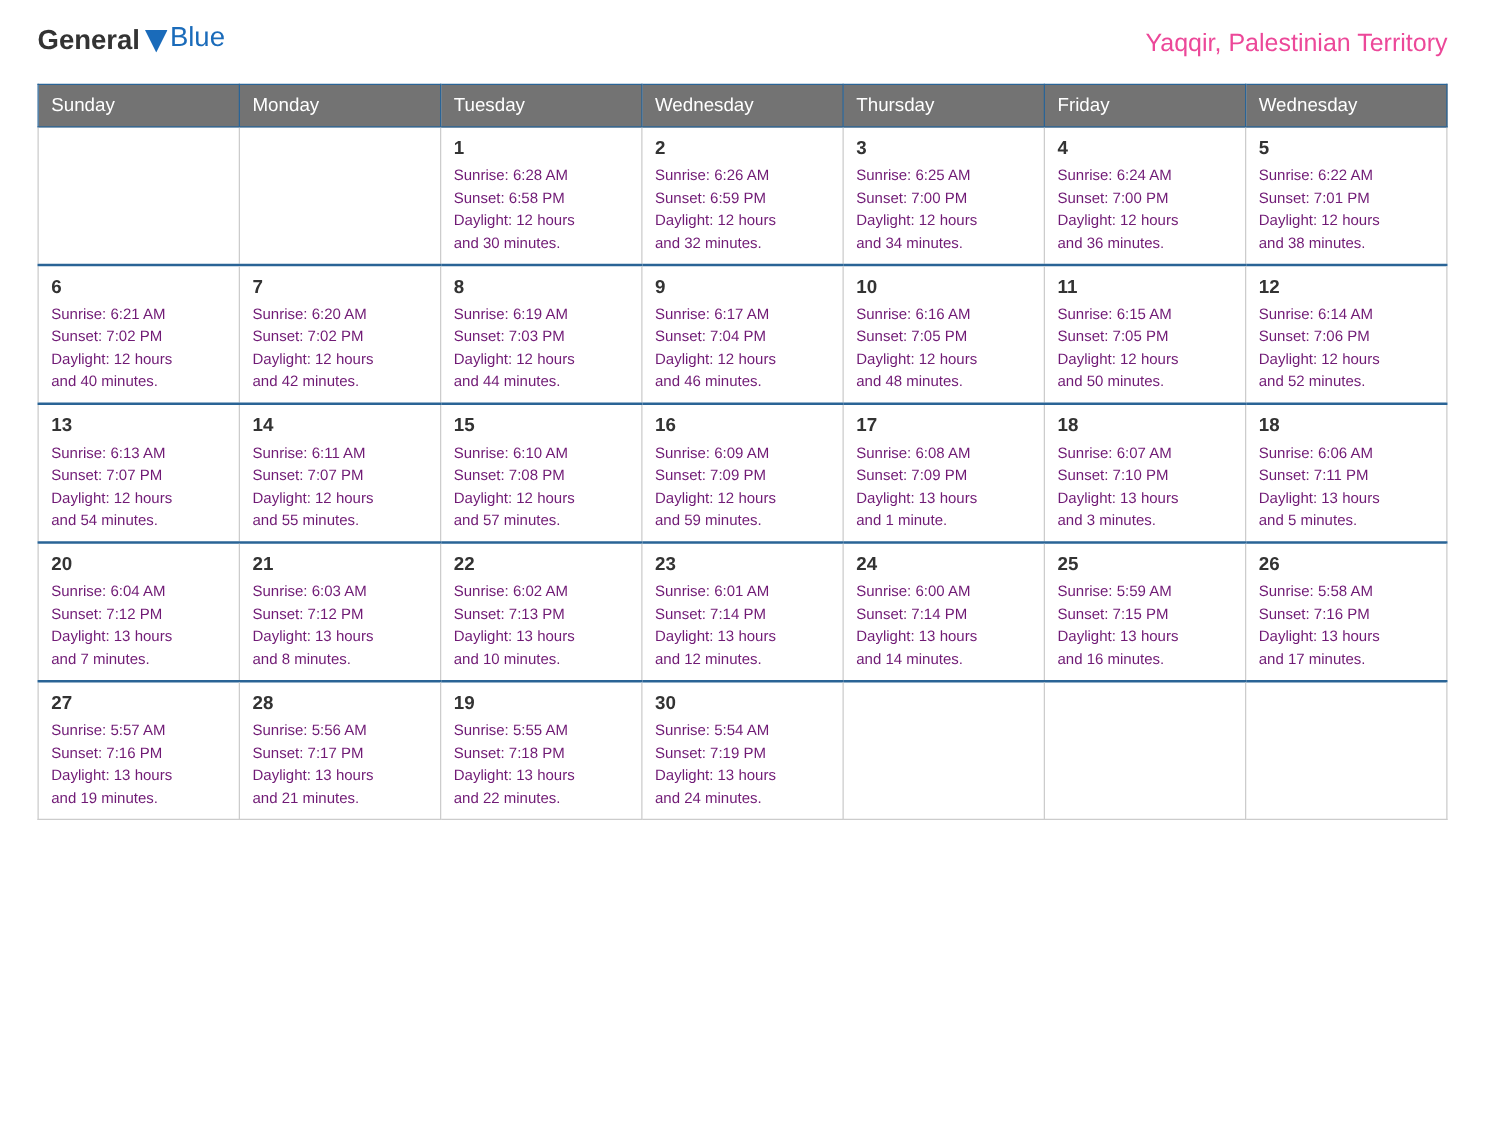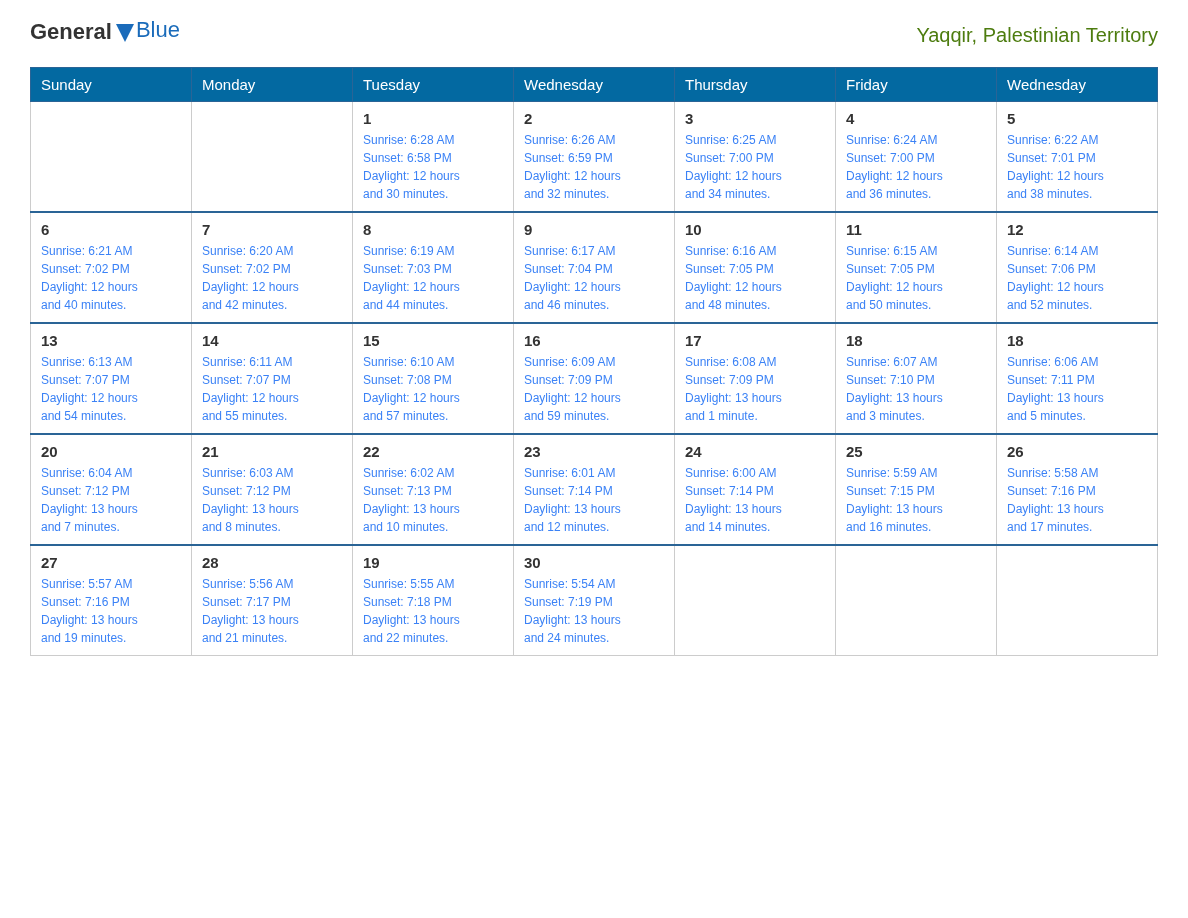--- a/index.html
+++ b/index.html
@@ -36,30 +36,30 @@
       text-align: right;
     }
     .month-title {
       font-size: 48px;
       font-weight: bold;
       color: #333;
       line-height: 1.1;
     }
     .location-title {
       font-size: 20px;
-      color: #4d7c0f;
+      color: #ec4899;
       margin-top: 4px;
     }
     table {
       width: 100%;
       border-collapse: collapse;
       table-layout: fixed;
     }
     thead tr th {
-      background-color: #0369a1;
+      background-color: #737373;
       color: #fff;
       font-size: 15px;
       font-weight: normal;
       padding: 8px 10px;
       text-align: left;
       border: 1px solid #2a6496;
       margin-left: 11px;
     }
     tbody tr td {
       vertical-align: top;
@@ -72,21 +72,21 @@
     }
     tbody tr td .day-num {
       font-size: 15px;
       font-weight: bold;
       display: block;
       margin-bottom: 4px;
     }
     tbody tr td .day-info {
       font-size: 12px;
       line-height: 1.5;
-      color: #3b82f6;
+      color: #701a75;
     }
     tbody tr:not(:last-child) td {
       border-bottom: 2px solid #2a6496;
     }
     .empty {
       background: #fff;
     }
   </style>
 </head>
 <body>

